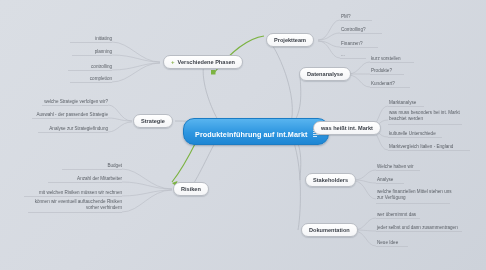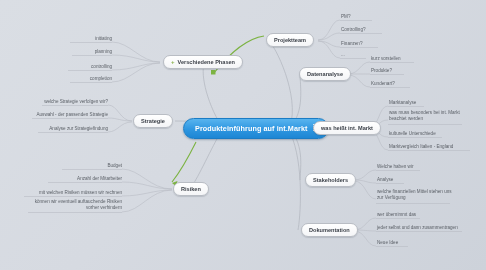--- a/index.html
+++ b/index.html
@@ -9,21 +9,21 @@
     font-family:"Liberation Sans", sans-serif;
     overflow:hidden;position:relative;
   }
   #canvas{position:absolute;inset:0;width:486px;height:270px;}
   .edges{position:absolute;left:0;top:0;width:486px;height:270px;pointer-events:none;}
 
   
   .central{
     position:absolute;
     display:flex;gap:5px;
-    padding:5px 9px 5px 11px;
+    padding:11px 9px 5px 11px;
     background:linear-gradient(180deg,#58b4ef 0%,#2e96e0 55%,#1d86d4 100%);
     border:1px solid #1b7cc4;
     border-radius:11px;
     box-shadow:0 1px 2px rgba(40,70,100,.35);
     color:#fff;font-size:7.2px;font-weight:bold;
     white-space:nowrap;letter-spacing:.1px;
   }
   .central .note-ico{
     width:6px;height:7px;position:relative;flex:none;opacity:.92;
   }

